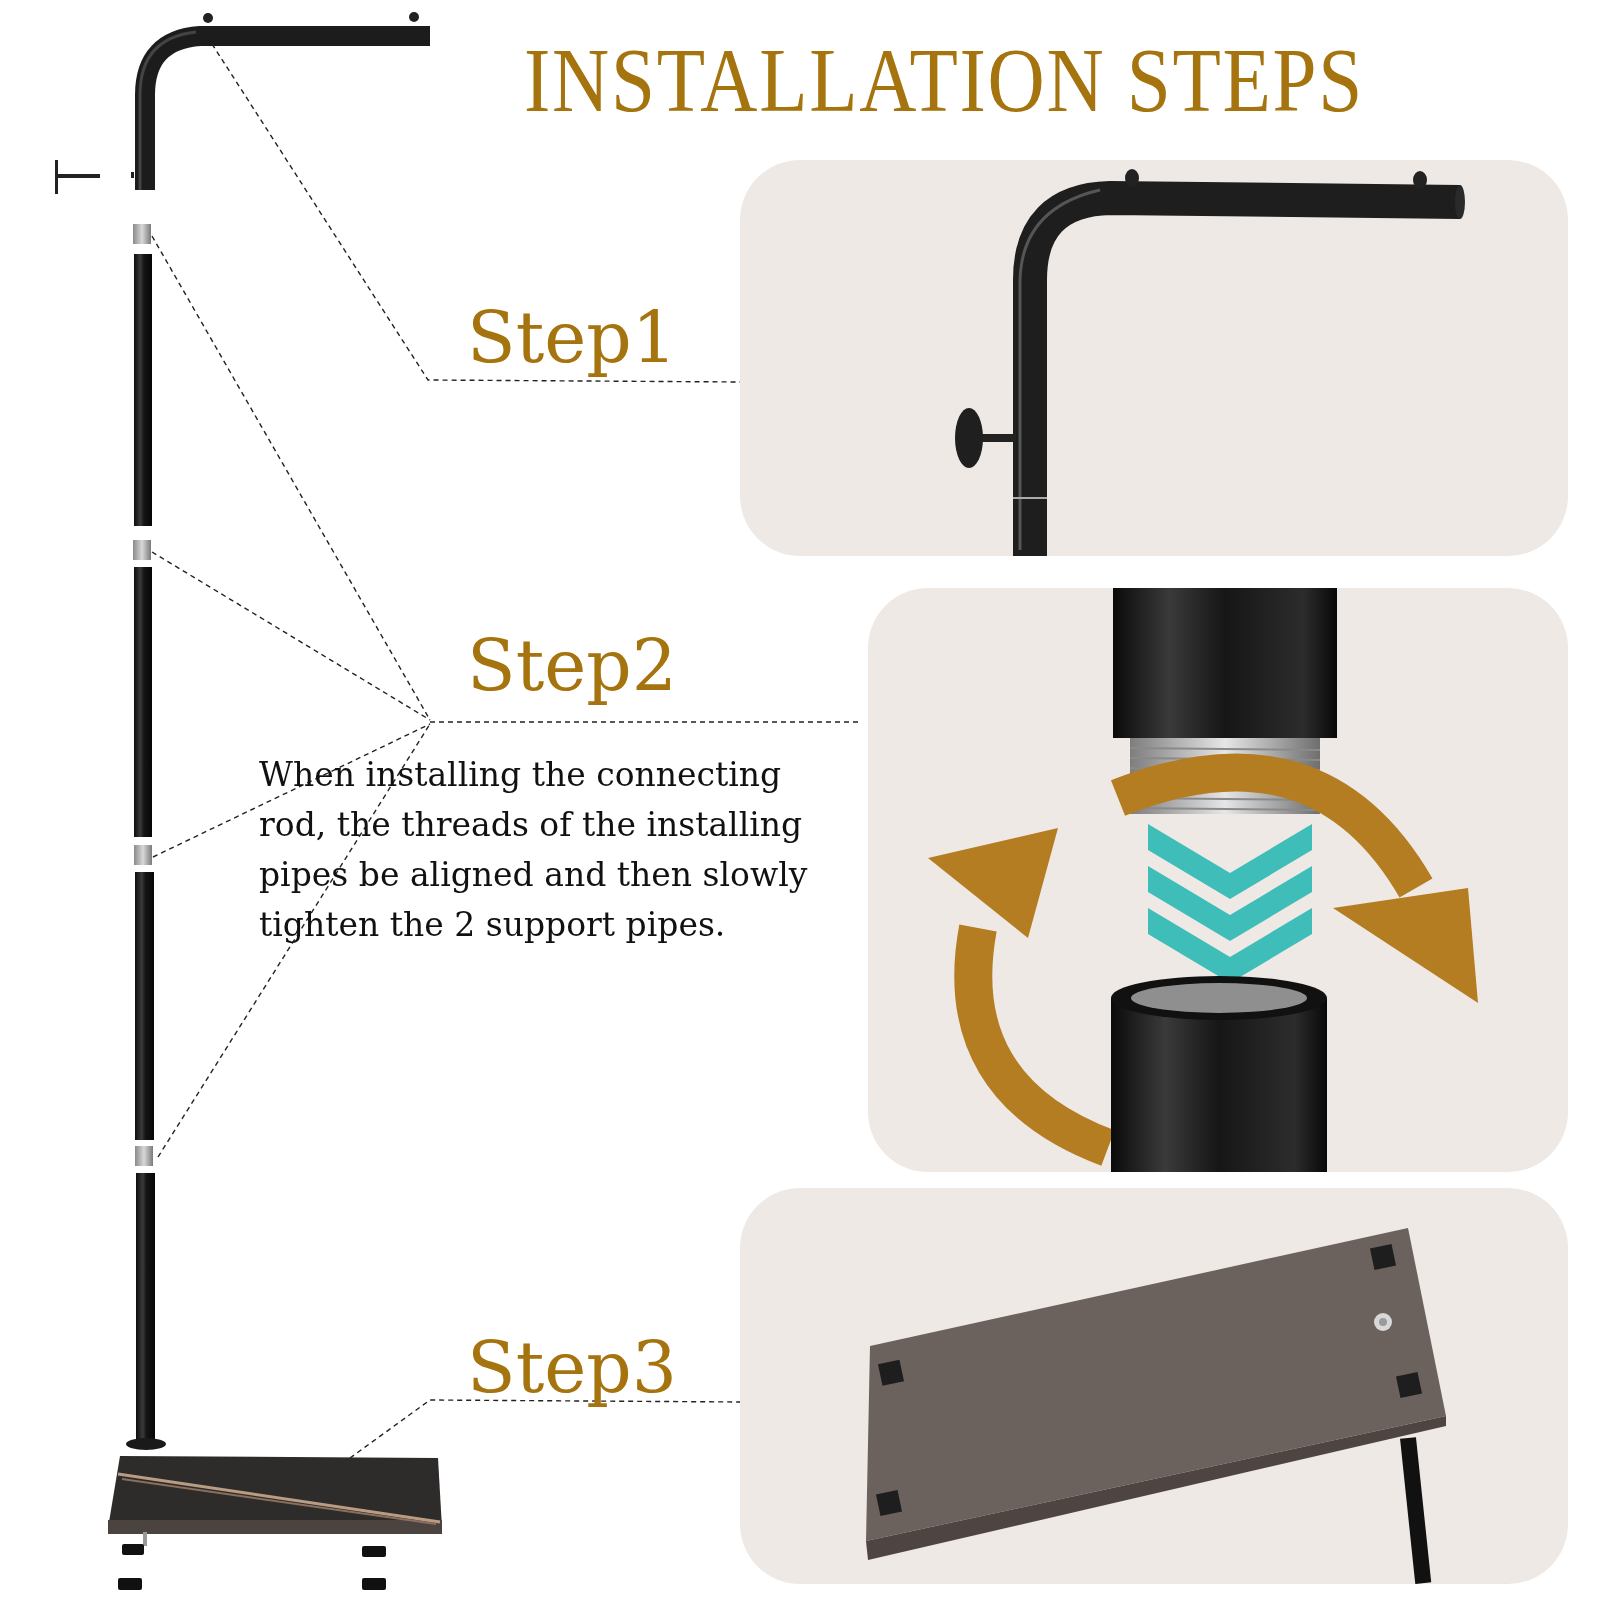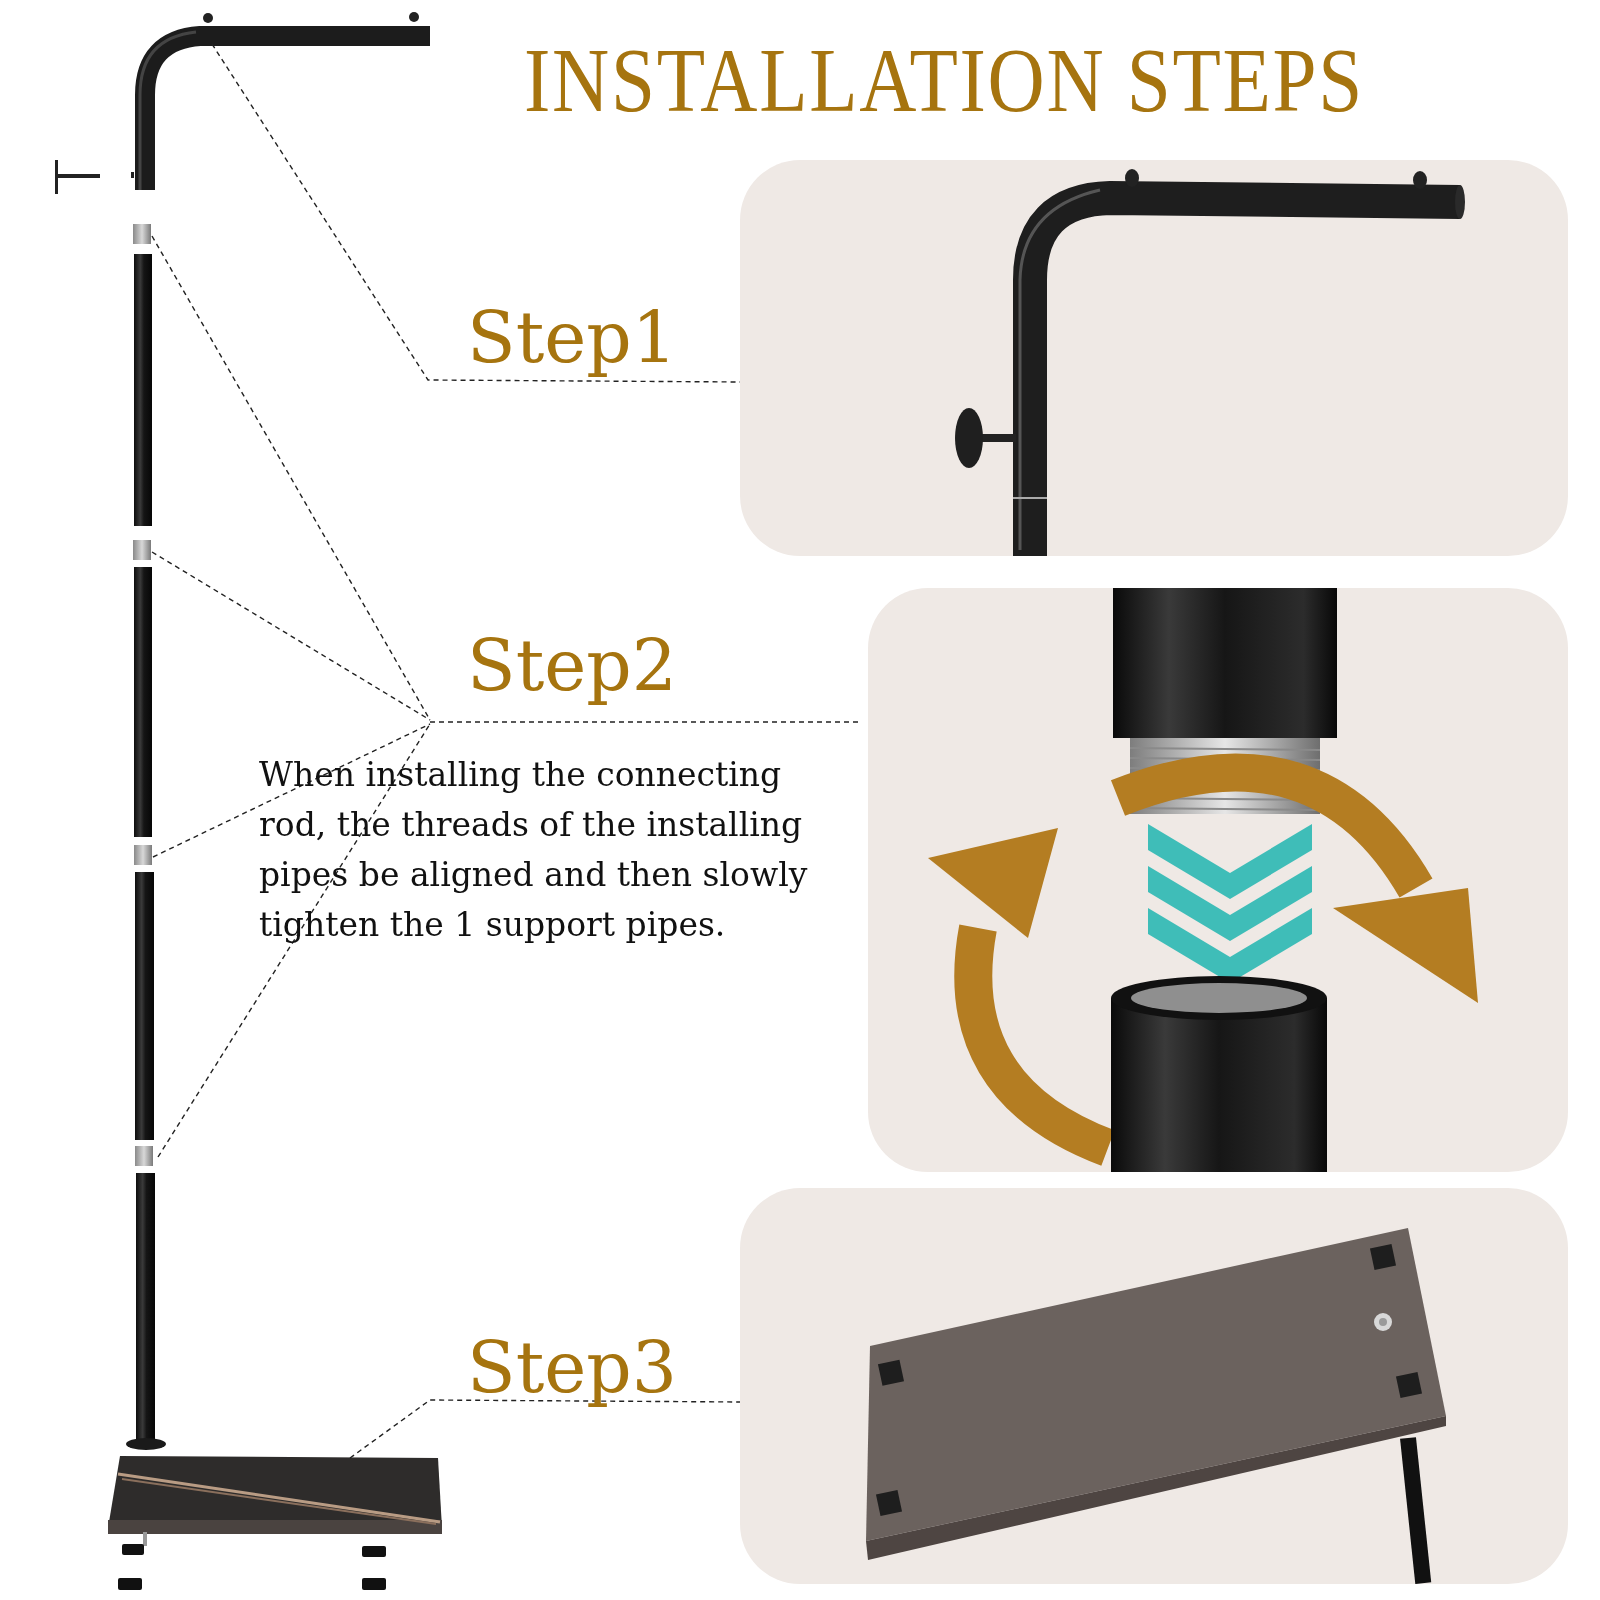--- a/index.html
+++ b/index.html
@@ -111,21 +111,21 @@
 </svg>
 
 <div class="abs step-label" style="left:467px;top:308px">Step1</div>
 <div class="abs step-label" style="left:467px;top:636px">Step2</div>
 <div class="abs step-label" style="left:467px;top:1338px">Step3</div>
 
 <div class="abs desc">
   <span>When installing the connecting</span>
   <span>rod, the threads of the installing</span>
   <span>pipes be aligned and then slowly</span>
-  <span>tighten the 1 support pipes.</span>
+  <span>tighten the 2 support pipes.</span>
 </div>
 
 <div class="abs panel" style="left:740px;top:160px;width:828px;height:396px">
   <svg width="828" height="396" viewBox="0 0 828 396">
     <path d="M290 396 L290 120 Q290 40 370 38 L720 42" fill="none" stroke="#1e1e1e" stroke-width="34"></path>
     <path d="M280 390 L280 120 Q282 48 360 30" fill="none" stroke="#555" stroke-width="3"></path>
     <ellipse cx="720" cy="42" rx="5" ry="17" fill="#2a2a2a"></ellipse>
     <ellipse cx="392" cy="18" rx="7" ry="9" fill="#222"></ellipse>
     <ellipse cx="680" cy="20" rx="7" ry="9" fill="#222"></ellipse>
     <rect x="232" y="274" width="44" height="8" fill="#222"></rect>

